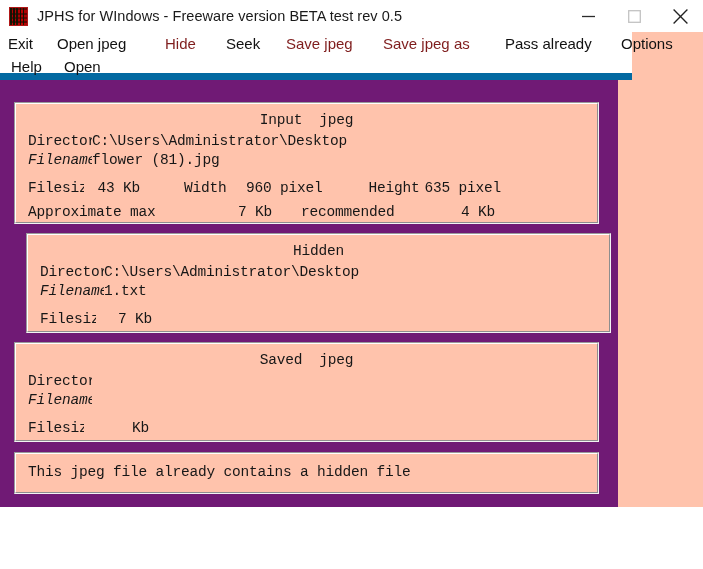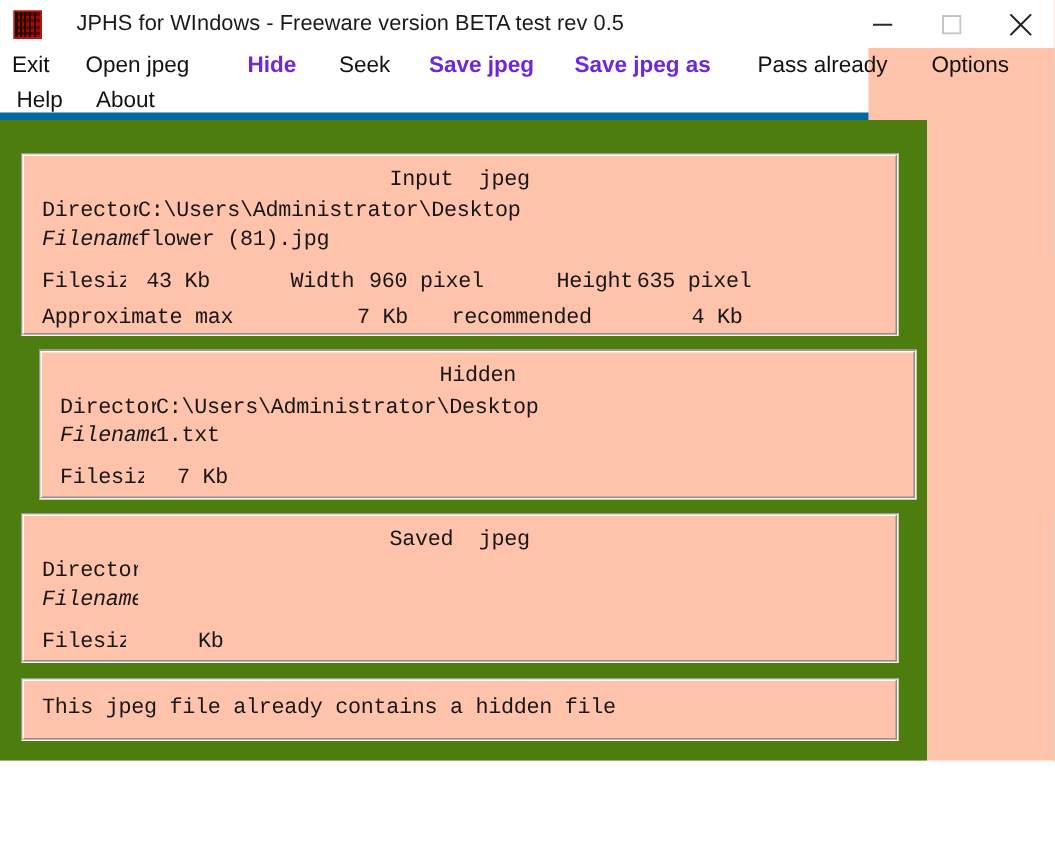--- a/index.html
+++ b/index.html
@@ -57,21 +57,20 @@
         rgba(230,30,30,0.45) 72% 86%, rgba(50,215,50,0.5) 86% 100%);
     background-blend-mode: multiply;
     border: 1px solid #b01818;
     box-sizing: border-box;
   }
   #title-text {
     font-size: 14.5px;
     color: #1a1a1a;
     white-space: nowrap;
     letter-spacing: 0.05px;
-    margin-left: 14px;
   }
   #window-controls {
     position: absolute;
     right: 0; top: 0;
     height: 32px;
     display: flex;
     align-items: center;
   }
   .winbtn {
     width: 46px;
@@ -83,53 +82,53 @@
     border: none;
     padding: 0;
     cursor: default;
   }
   .winbtn svg { display: block; }
 
   
   #menu-bar {
     position: absolute;
     left: 0; top: 32px;
-    width: 579px;
+    width: 632px;
     height: 48px;
     background: #ffffff;
-    border-bottom: 5px solid #0369a1;
+    border-bottom: 7px solid #0369a1;
     box-sizing: border-box;
   }
   .menu-row {
     position: absolute;
     left: 0;
     width: 703px;
     height: 24px;
     display: flex;
     align-items: center;
   }
   #menu-row-1 { top: 0px; }
   #menu-row-2 { top: 23px; }
   .menu-item {
     font-size: 15px;
     color: #111111;
     white-space: nowrap;
     cursor: default;
     line-height: 24px;
   }
-  .menu-item.disabled { color: #6d28d9; font-weight: bold; }
+  .menu-item.disabled { color: #7f1d1d; }
 
   
   #client-area {
     position: absolute;
     left: 0;
     top: 80px;
     width: 618px;
     height: 427px;
-    background: #4d7c0f;
+    background: #701a75;
   }
 
   .panel {
     position: absolute;
     background: #ffc3ac;
     border-top: 1px solid #9a9a9a;
     border-left: 1px solid #9a9a9a;
     border-right: 1px solid #f3f3f3;
     border-bottom: 1px solid #f3f3f3;
     box-sizing: border-box;
@@ -171,21 +170,21 @@
   .field-label {
     display: inline-block;
     overflow: hidden;
     vertical-align: top;
   }
   .lbl-dir  { width: 64px; }
   .lbl-file { width: 64px; font-style: italic; }
   .lbl-size { width: 56px; }
 
   .val { display: inline-block; vertical-align: top; }
-  .col-w  { display:inline-block; width: 52px; vertical-align: top; text-align: center; }
+  .col-w  { display:inline-block; width: 52px; vertical-align: top; }
   .col-num-r { display:inline-block; text-align:right; vertical-align: top; }
 
   #status-text {
     position: absolute;
     left: 12px;
     top: 10px;
   }
 </style>
 </head>
 <body>
@@ -222,21 +221,21 @@
       <span class="menu-item" style="position:absolute;left:57px">Open jpeg</span>
       <span class="menu-item disabled" style="position:absolute;left:165px">Hide</span>
       <span class="menu-item" style="position:absolute;left:226px">Seek</span>
       <span class="menu-item disabled" style="position:absolute;left:383px">Save jpeg as</span>
       <span class="menu-item disabled" style="position:absolute;left:286px">Save jpeg</span>
       <span class="menu-item" style="position:absolute;left:505px">Pass already</span>
       <span class="menu-item" style="position:absolute;left:621px">Options</span>
     </div>
     <div class="menu-row" id="menu-row-2">
       <span class="menu-item" style="position:absolute;left:11px">Help</span>
-      <span class="menu-item" style="position:absolute;left:64px">About</span>
+      <span class="menu-item" style="position:absolute;left:64px">Open</span>
     </div>
   </div>
 
   <div id="client-area">
 
     <div class="panel" id="panel-input">
       <div class="panel-inner">
         <div class="mono panel-title">Input  jpeg</div>
 
         <div class="mono field-row" style="top:29px"><span class="field-label lbl-dir">Directory</span><span class="val">C:\Users\Administrator\Desktop</span></div>

